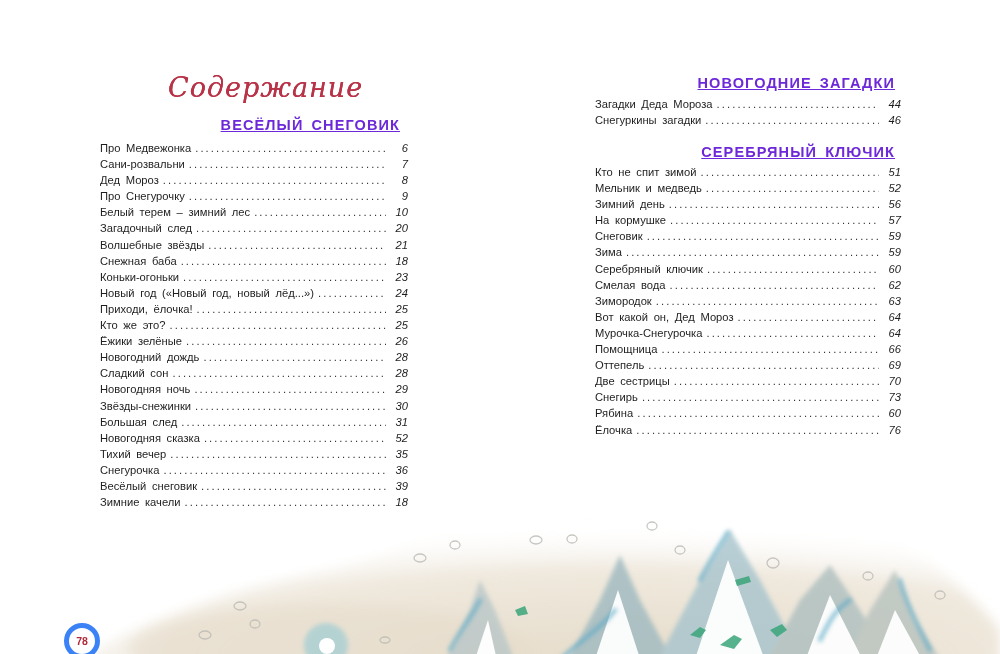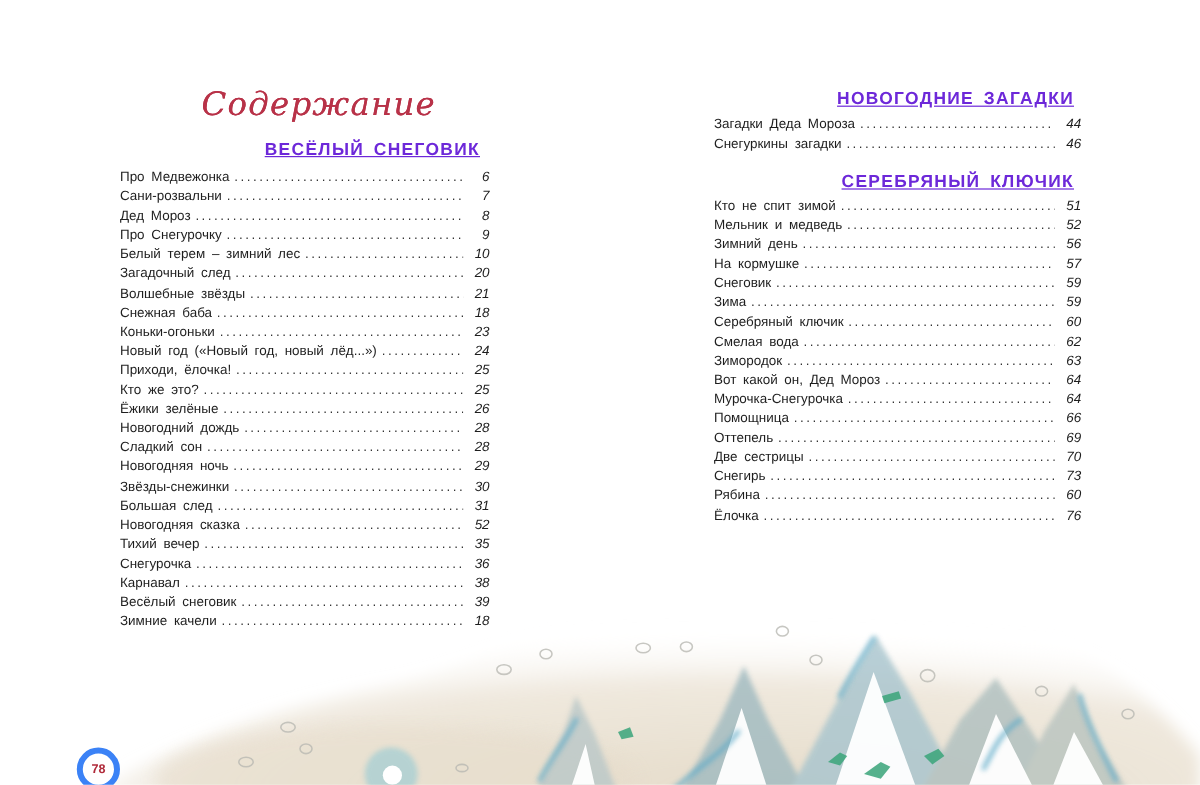--- a/index.html
+++ b/index.html
@@ -241,25 +241,20 @@
           <span class="toc-label">Тихий вечер</span>
           <span class="toc-dots"></span>
           <span class="toc-page">35</span>
         </li>
       <li class="toc-row">
           <span class="toc-label">Снегурочка</span>
           <span class="toc-dots"></span>
           <span class="toc-page">36</span>
         </li>
       <li class="toc-row">
-          <span class="toc-label">Карнавал</span>
-          <span class="toc-dots"></span>
-          <span class="toc-page">38</span>
-        </li>
-      <li class="toc-row">
           <span class="toc-label">Весёлый снеговик</span>
           <span class="toc-dots"></span>
           <span class="toc-page">39</span>
         </li>
       <li class="toc-row">
           <span class="toc-label">Зимние качели</span>
           <span class="toc-dots"></span>
           <span class="toc-page">18</span>
         </li>
     </ul>

